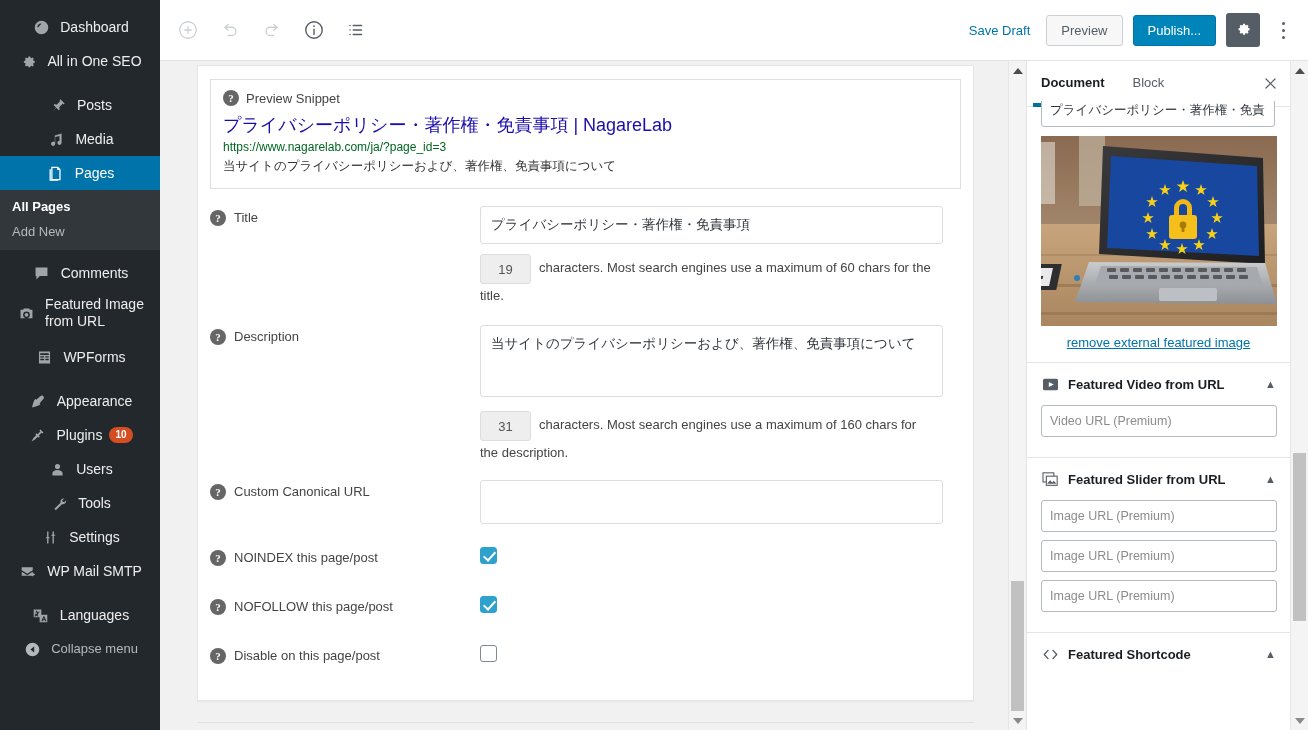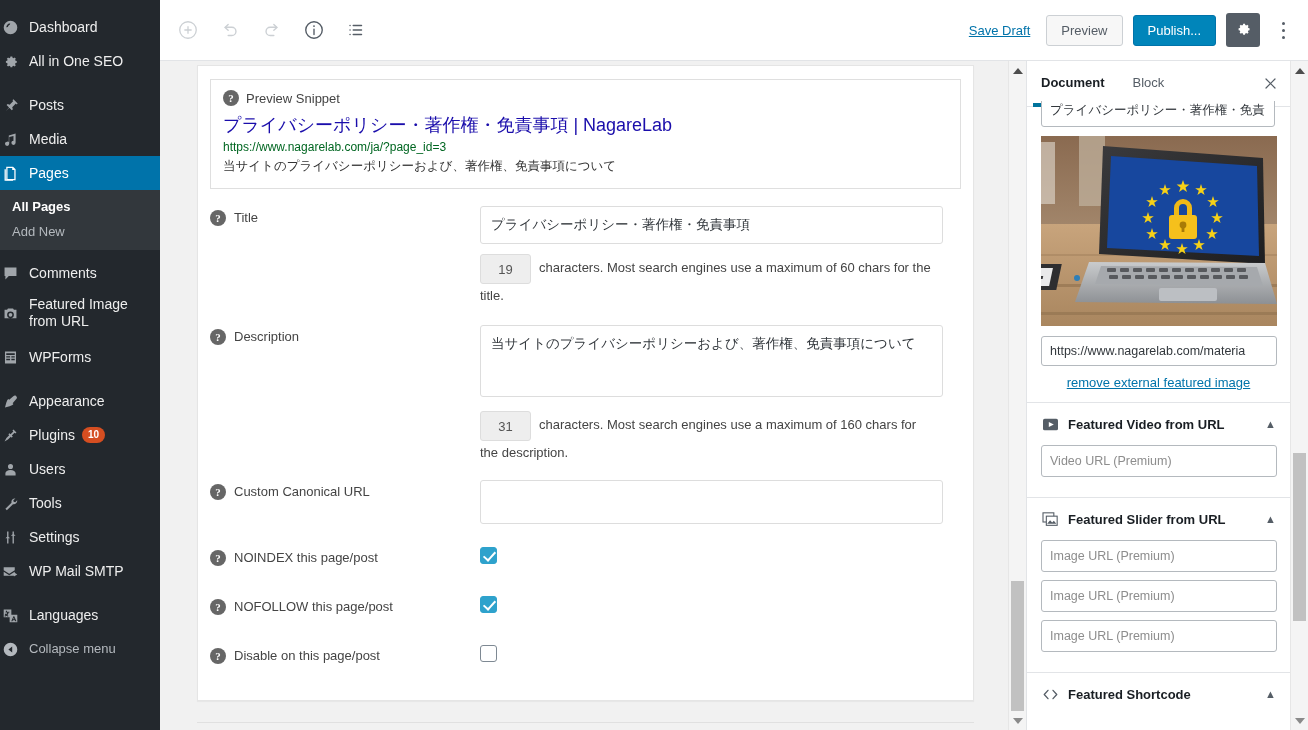--- a/index.html
+++ b/index.html
@@ -22,20 +22,21 @@
     padding-top: 0px;
   }
   .menu-item {
     position: relative;
     display: flex; align-items: center;
     height: 34px;
     font-size: 14px;
     color: #eee;
     cursor: pointer;
     line-height: 1.2;
+    justify-content: center;
   }
   .menu-item.two-line { height: 46px; align-items: center; }
   .menu-item .mi-icon {
     width: 20px; height: 20px;
     margin-right: 9px;
     flex: 0 0 20px;
     display: flex; align-items: center; justify-content: center;
     color: #a0a5aa;
     font-size: 15px;
   }
@@ -94,21 +95,21 @@
     border-radius: 2px;
   }
   .hdr-btn.disabled { color: #ccd0d4; }
   .hdr-right {
     margin-left: auto;
     display: flex; align-items: center; gap: 10px;
     padding-right: 12px;
   }
   .save-draft {
     color: #0073aa; font-size: 13px; cursor: pointer;
-    background: none; border: none; padding: 4px 6px; text-decoration: underline;
+    background: none; border: none; padding: 4px 6px;
   }
   .btn-preview {
     font-size: 13px; color: #555d66;
     background: #f7f7f7;
     border: 1px solid #ccd0d4;
     border-radius: 3px;
     padding: 7px 14px; cursor: pointer;
   }
   .btn-publish {
     font-size: 13px; color: #fff;
@@ -826,21 +827,20 @@
             <rect x="146" y="139" width="9" height="4" rx="1"></rect>
               <rect x="159" y="139" width="9" height="4" rx="1"></rect>
             <rect x="172" y="139" width="9" height="4" rx="1"></rect>
               <rect x="185" y="139" width="9" height="4" rx="1"></rect>
             <rect x="198" y="139" width="9" height="4" rx="1"></rect>
           </g>
           <rect x="118" y="152" width="58" height="13" rx="2" fill="#bcbfc3"></rect>
         </svg>
       </div>
 
-      <input class="url-input" type="text" value="https://www.nagarelab.com/materia" style="">
 
       <span class="remove-link">remove external featured image</span>
 
       
       <div class="panel-section">
         <div class="section-head">
           <span class="section-icon">
             <svg width="17" height="15" viewBox="0 0 20 18" fill="currentColor">
                 <rect x="1" y="2" width="18" height="14" rx="2"></rect>
                 <polygon points="8,6 14,9 8,12" fill="#fff"></polygon>

